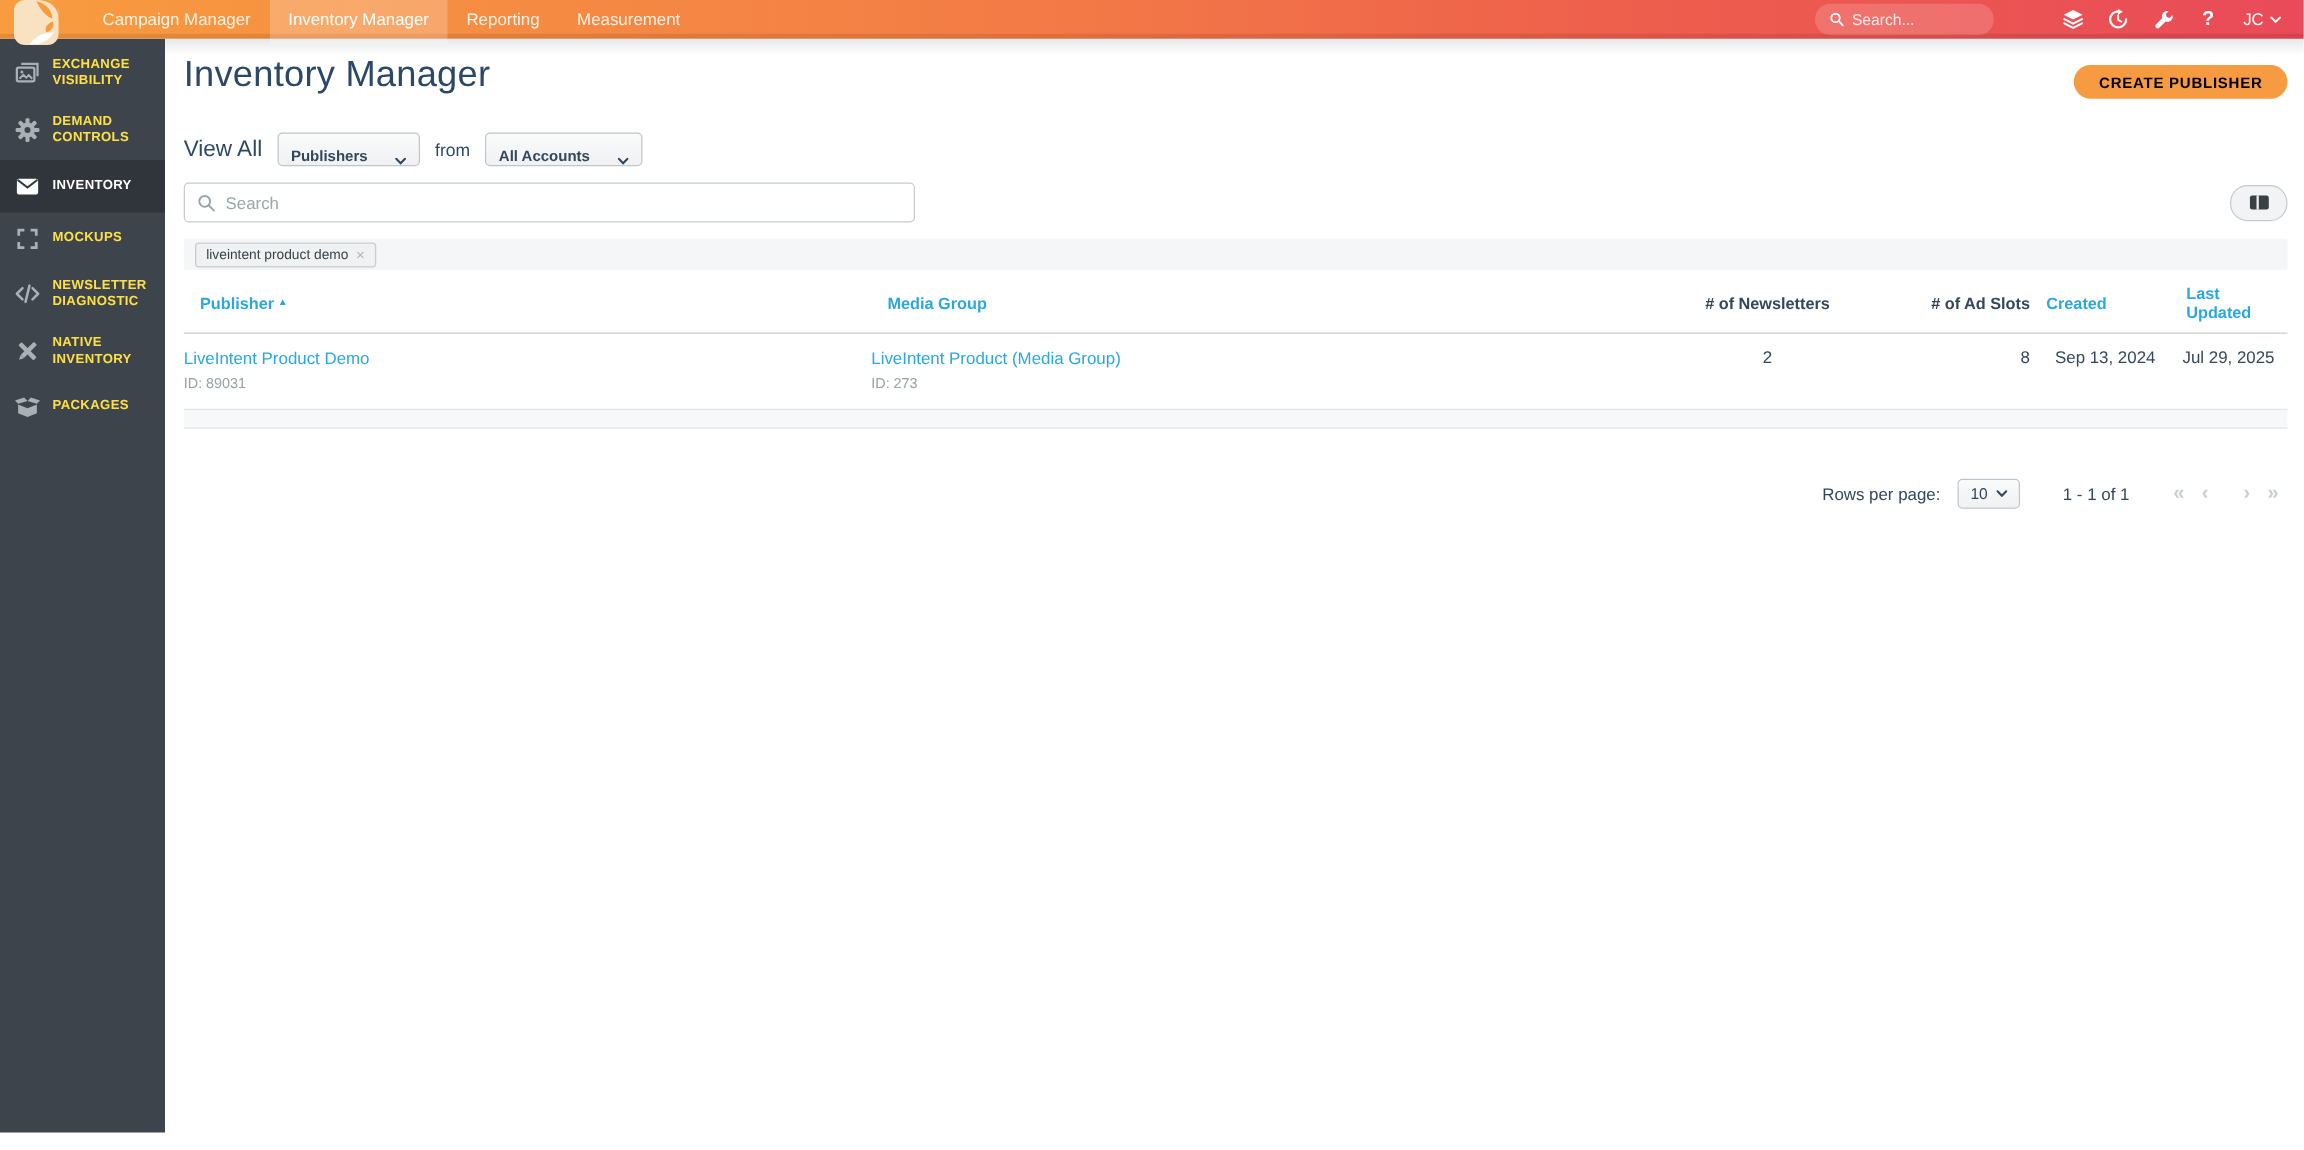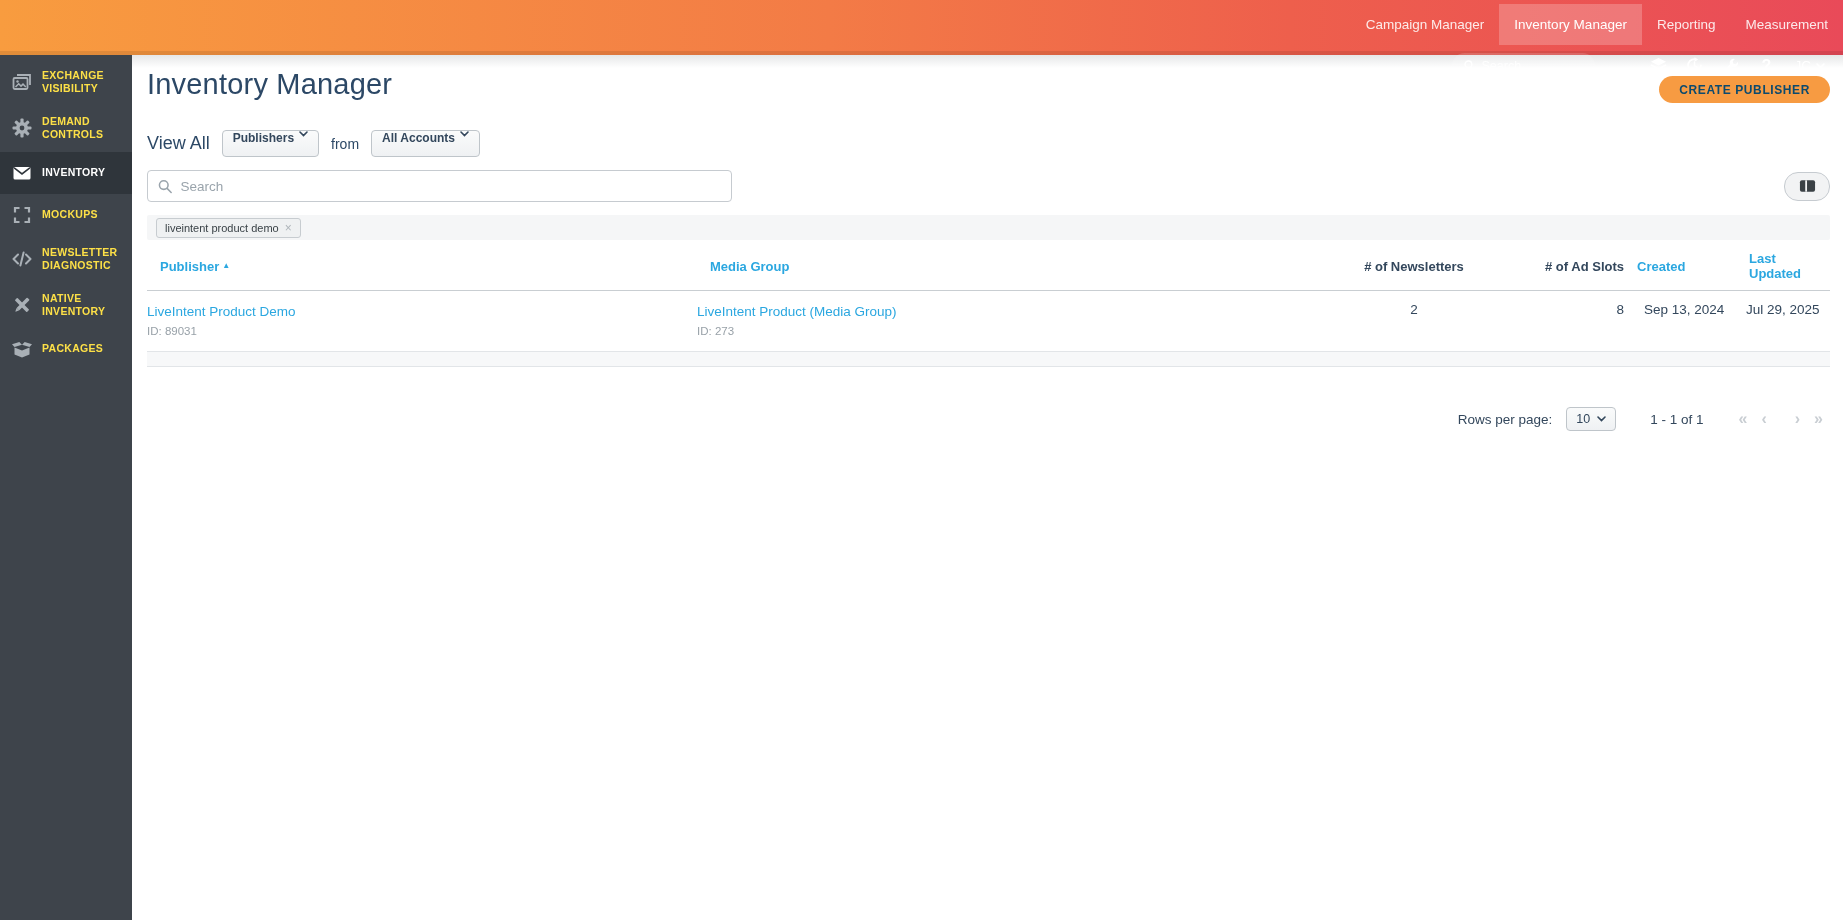--- a/index.html
+++ b/index.html
@@ -1,24 +1,24 @@
 <!DOCTYPE html>
 <html><head>
 <meta charset="utf-8">
 <style>
   * { margin:0; padding:0; box-sizing:border-box; }
   html,body { width:1843px; height:920px; background:#fff; font-family:"Liberation Sans", sans-serif; overflow:hidden; }
 
   
   .topbar {
-    height:55px; width:100%;
+    height:31px; width:100%;
     background:linear-gradient(90deg,#F89C3F 0%,#F37B46 45%,#EE5F4C 70%,#E94A59 100%);
     box-shadow: inset 0 -4px 0 rgba(0,0,0,0.09);
-    display:flex; align-items:flex-end;
-    position:relative; z-index:5;flex-direction:column;
+    display:flex; align-items:center;
+    position:relative; z-index:5;
   }
   .logo { width:36px; height:36px; margin:4px 10px 0 11px; cursor:pointer; }
   .topnav { display:flex; height:41px; margin-left:10px; }
   .topnav-item {
     height:41px; display:flex; align-items:center; padding:0 15px;
     color:rgba(255,255,255,0.88); font-size:13.5px; cursor:pointer; white-space:nowrap;
   }
   .topnav-item.active { background:rgba(255,255,255,0.22); color:#fff; }
   .topbar-right { margin-left:auto; display:flex; align-items:center; height:41px; padding-right:18px; }
   .topbar-search {
@@ -52,30 +52,30 @@
   .main::before {
     content:""; position:absolute; left:0; top:0; right:0; height:13px;
     background:linear-gradient(#E6E7E8, #FFFFFF); pointer-events:none;
   }
 
   
   .page-head { display:flex; justify-content:space-between; align-items:flex-start; margin-top:13px; position:relative; }
   h1.page-title { color:#2C4866; font-size:29px; font-weight:300; letter-spacing:0.2px; }
   .create-btn {
     margin-top:8px; height:27px; padding:0 20px; border:none; border-radius:14px;
-    background:#F79B42; color:#0c4a6e; font-family:"Liberation Sans",sans-serif;
+    background:#F79B42; color:#000000; font-family:"Liberation Sans",sans-serif;
     font-size:12px; font-weight:bold; letter-spacing:0.6px; cursor:pointer;
   }
 
   
   .filter-row { display:flex; align-items:center; gap:9px; margin-top:27px; }
   .view-all { color:#2C4866; font-size:18px; margin-right:3px; }
   .from-lbl { color:#2C4866; font-size:14px; margin:0 3px; }
   .select-btn {
-    display:inline-flex; align-items:flex-start; gap:5px; height:27px; padding:0 10px;
+    display:inline-flex; align-items:flex-end; gap:22px; height:27px; padding:0 10px;
     background:linear-gradient(#FAFBFB,#EFF1F3); border:1px solid #BFC5CA; border-radius:4px;
     color:#33475C; font-size:12px; font-weight:bold; cursor:pointer; white-space:nowrap;
   }
 
   
   .search-row { display:flex; justify-content:space-between; align-items:center; margin-top:13px; }
   .search-box {
     width:585px; height:32px; border:1px solid #C6CBD0; border-radius:4px;
     display:flex; align-items:center; gap:8px; padding:0 10px; background:#fff;
   }

